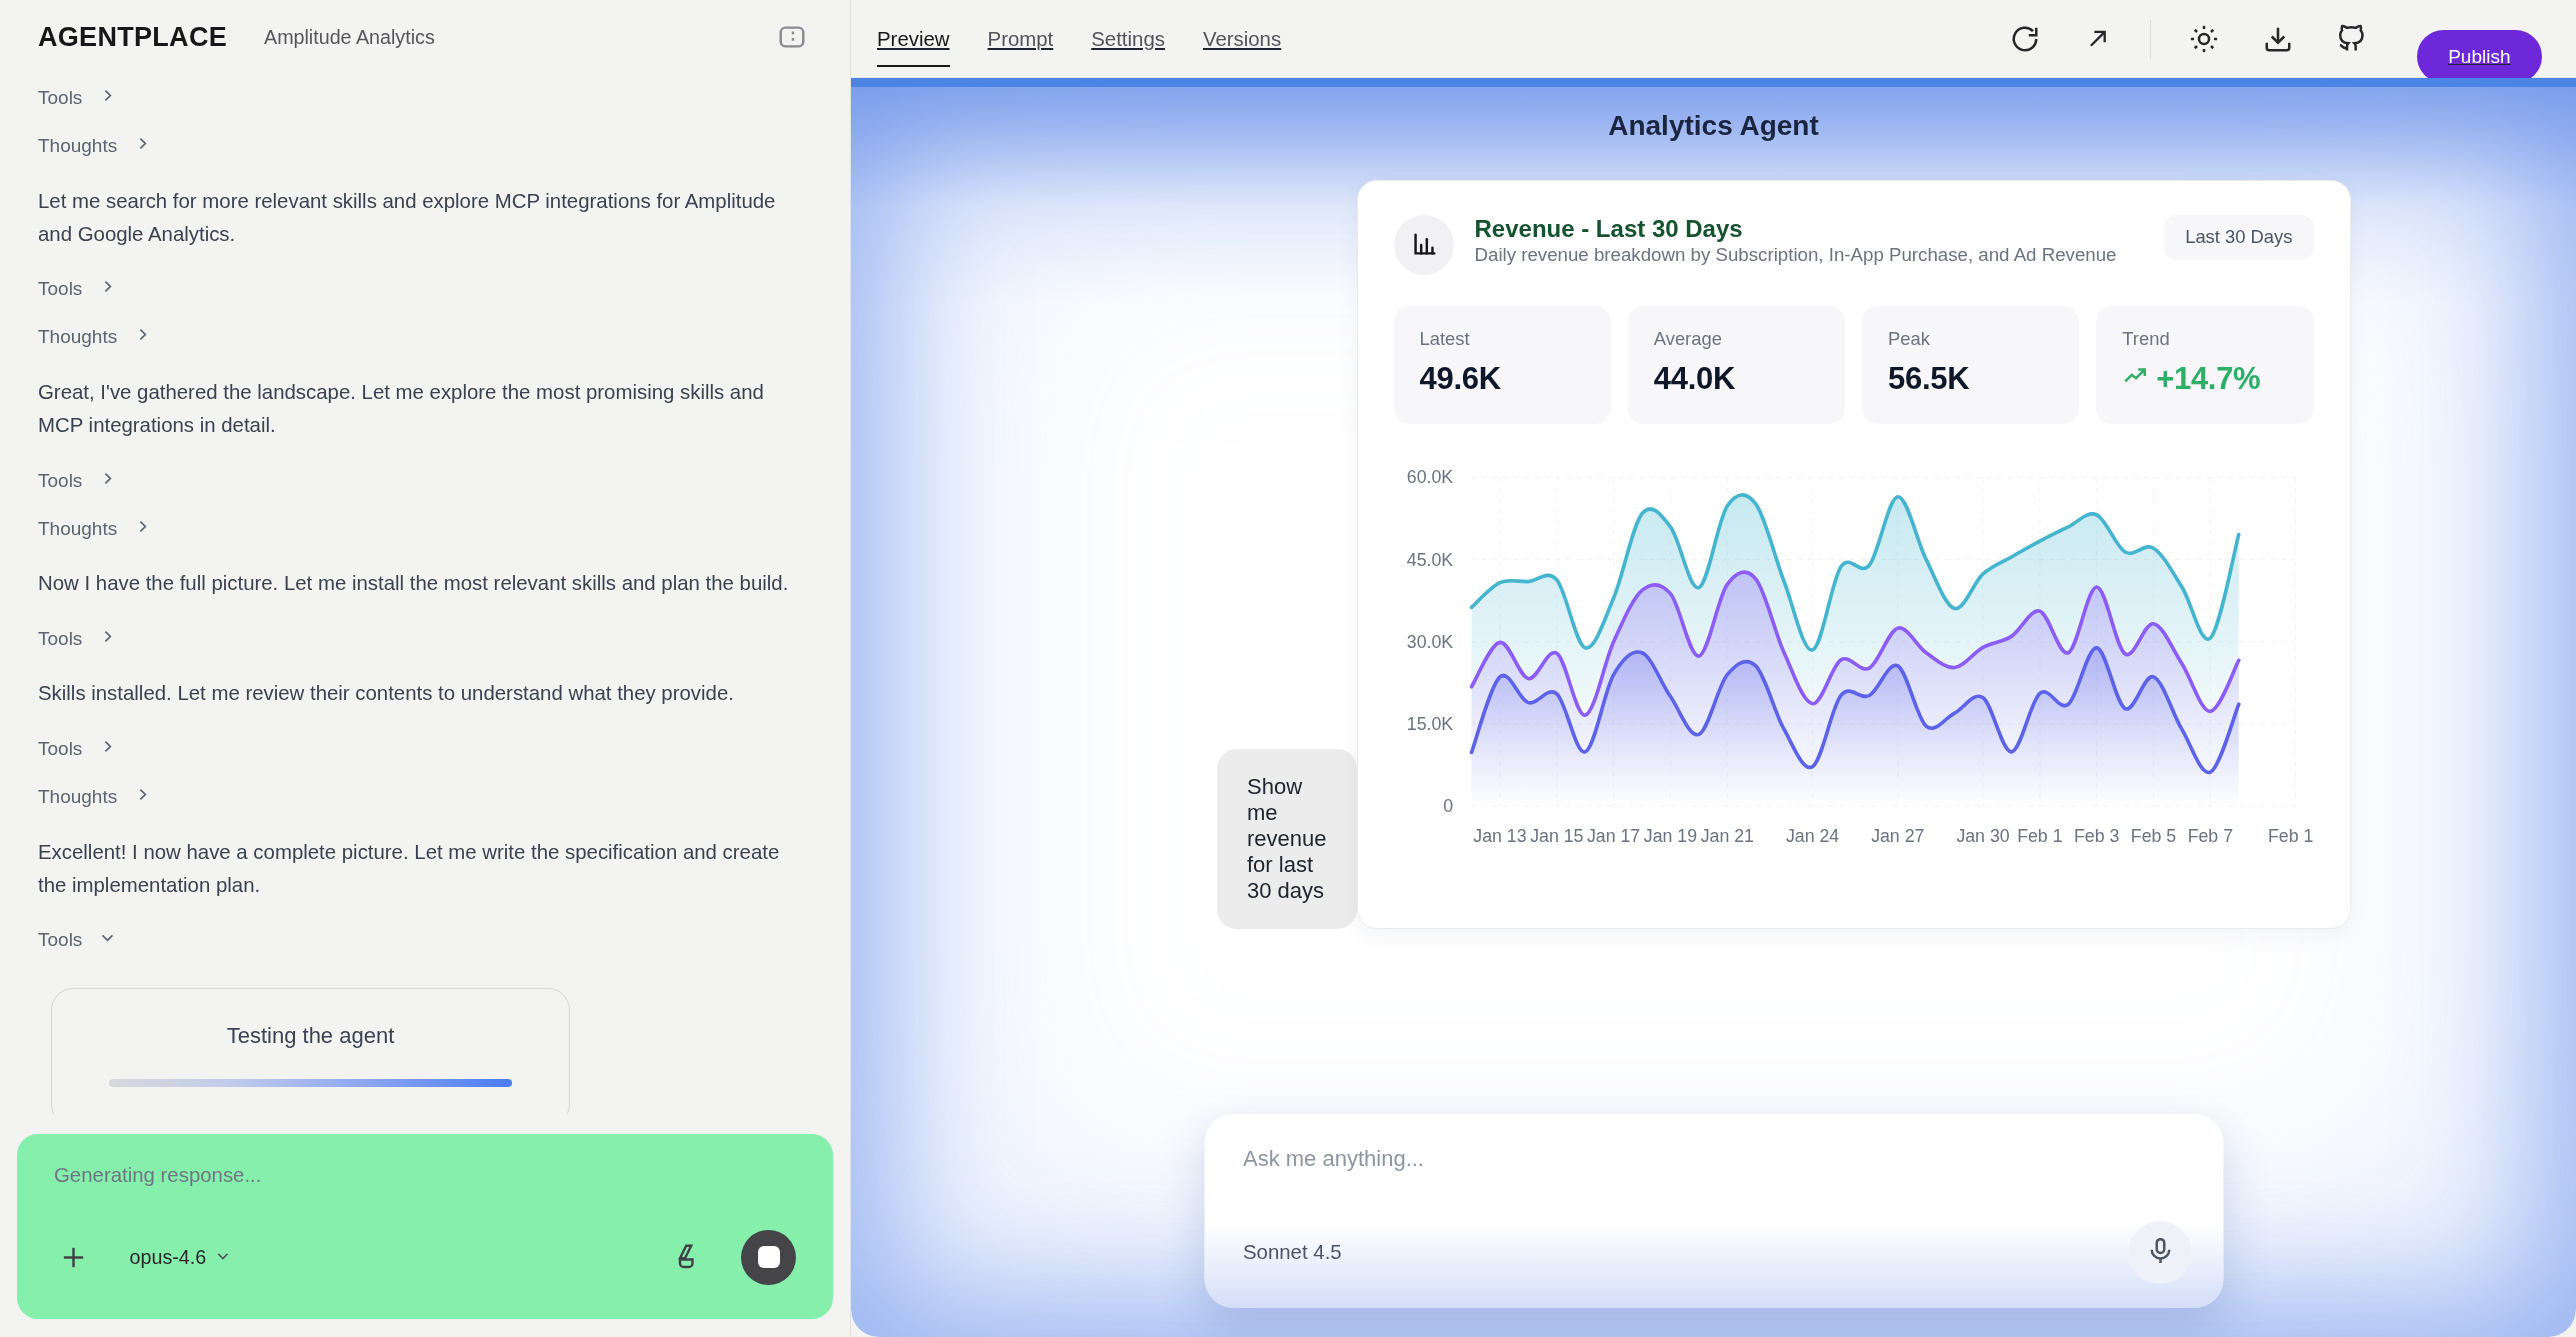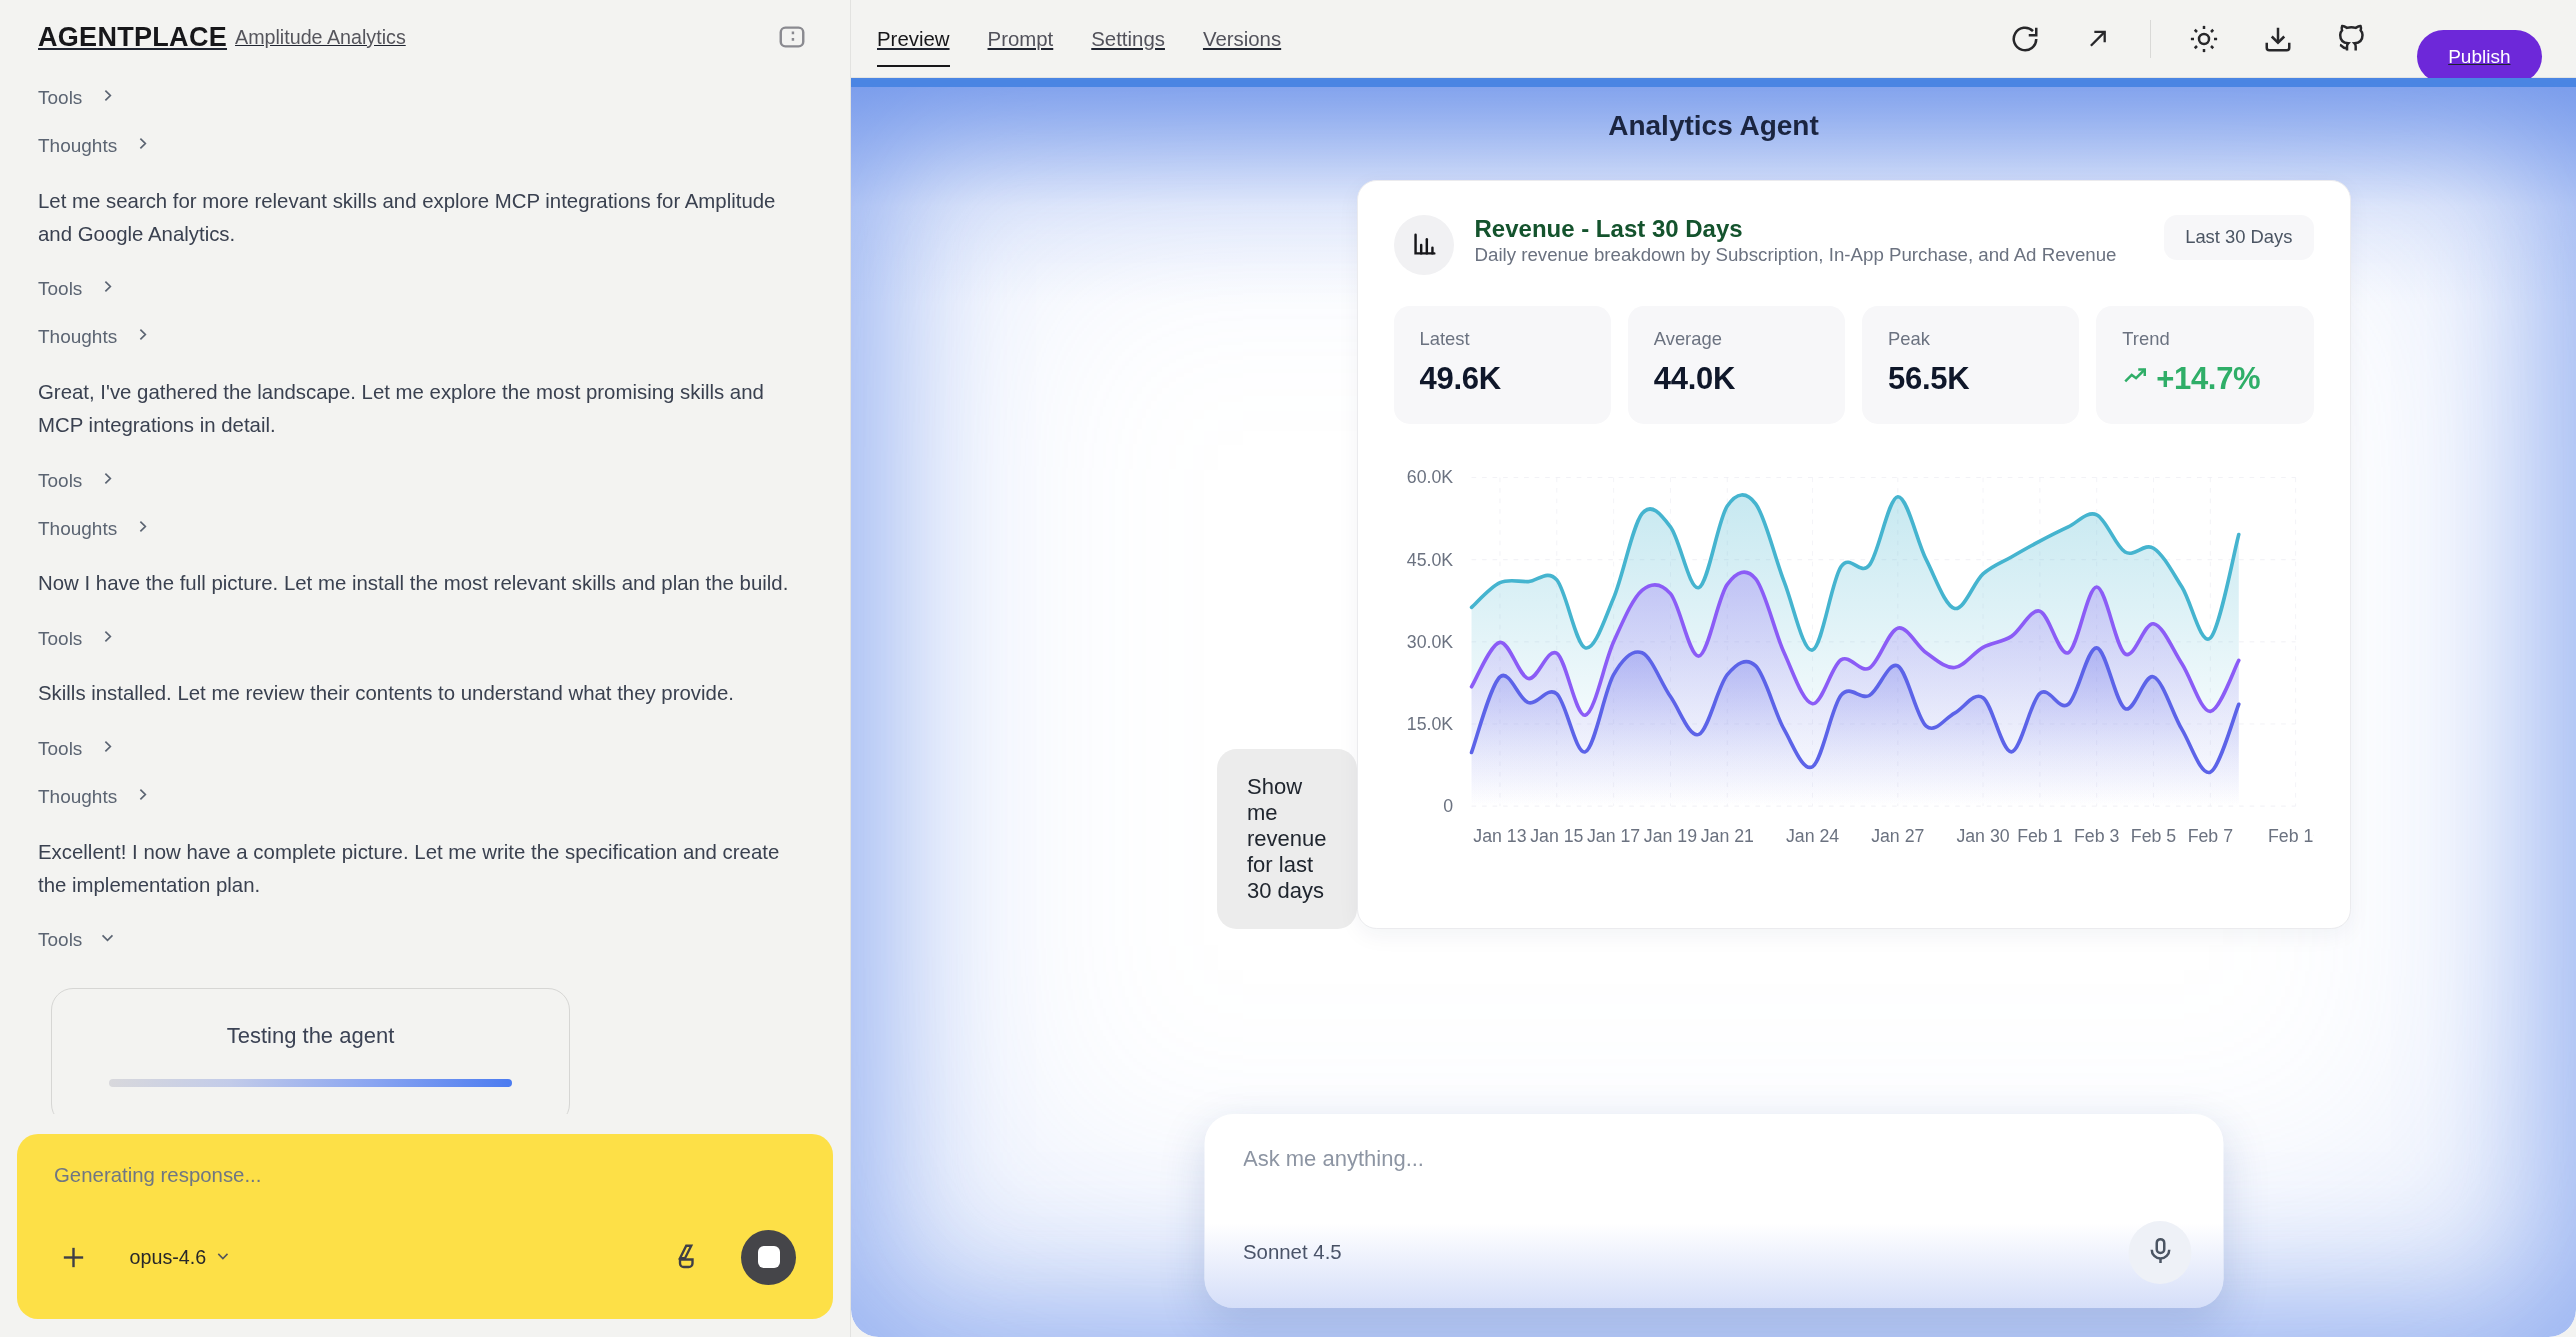--- a/index.html
+++ b/index.html
@@ -1,38 +1,38 @@
 <!DOCTYPE html>
 <html style="font-size:10.5px"><head>
 <meta charset="utf-8">
 <style>
   * { margin:0; padding:0; box-sizing:border-box; }
   html,body { width:2576px; height:1337px; overflow:hidden; }
   body { font-family:"Liberation Sans", sans-serif; background:#f3f3f1; display:flex; color:#1f2430; }
 
   
   .sidebar { width:851px; height:100%; display:flex; flex-direction:column; border-right:1.3px solid #e2e2e0; background:#f3f3f1; }
-  .sb-header { height:74px; flex:none; display:flex; align-items:center; padding:7px 38px; gap:8px;text-decoration:underline; }
+  .sb-header { height:74px; flex:none; display:flex; align-items:center; padding:7px 38px; gap:37px; }
   .logo { font-size:27px; font-weight:800; letter-spacing:0.3px; color:#17171a; }
   .project { font-size:19.7px; color:#55555c; }
   .sb-header .spacer { flex:1; }
   .iconbtn { background:none; border:none; cursor:pointer; display:flex; align-items:center; justify-content:center; padding:5.3px; color:#3d3d42; }
   .iconbtn svg { display:block; }
 
   .timeline { flex:1; overflow:hidden; padding:3.9px 38px 0; }
   .t-label { display:flex; align-items:center; gap:17px; color:#5b6472; font-size:19px; margin:26px 0; cursor:pointer; }
   .t-label:first-child { margin-top:9.2px; }
   .t-text { font-size:20.4px; line-height:1.62; color:#3a4150; margin:27.6px 0; max-width:762px; }
 
   .testing-card { width:519px; margin:37px 0 0 13px; border:1.3px solid #d6d6d4; border-radius:22px; padding:34px 39px 38px; }
   .testing-title { text-align:center; font-size:22px; color:#3b4254; }
   .testing-bar { margin:30px auto 0; width:92%; height:7.9px; border-radius:4.6px;
     background:linear-gradient(90deg,#d8d8dc 0%,#c2cbe9 30%,#8aa5f1 65%,#4b7bf0 100%); }
 
-  .composer { flex:none; margin:19.7px 17px 18.4px; background:#fde047; border-radius:21px; padding:30px 37px 34px; }
+  .composer { flex:none; margin:19.7px 17px 18.4px; background:#86efac; border-radius:21px; padding:30px 37px 34px; }
   .composer-status { font-size:20.4px; color:#6f7683; }
   .composer-row { display:flex; align-items:center; margin-top:43px; gap:36px; }
   .model-chip { display:flex; align-items:center; gap:9.2px; font-size:19.7px; color:#27272a; cursor:pointer; }
   .composer-row .spacer { flex:1; }
   .stop-btn { width:55px; height:55px; border-radius:50%; background:#454549; border:none; cursor:pointer; display:flex; align-items:center; justify-content:center; }
   .stop-btn .sq { width:22px; height:22px; background:#fff; border-radius:5.9px; }
 
   
   .main { flex:1; height:100%; display:flex; flex-direction:column;text-decoration:underline; }
   .topbar { height:78px; flex:none; display:flex; align-items:center; padding:0 34px 0 26px; border-bottom:1.3px solid #e4e4e2; background:#f3f3f1; }

